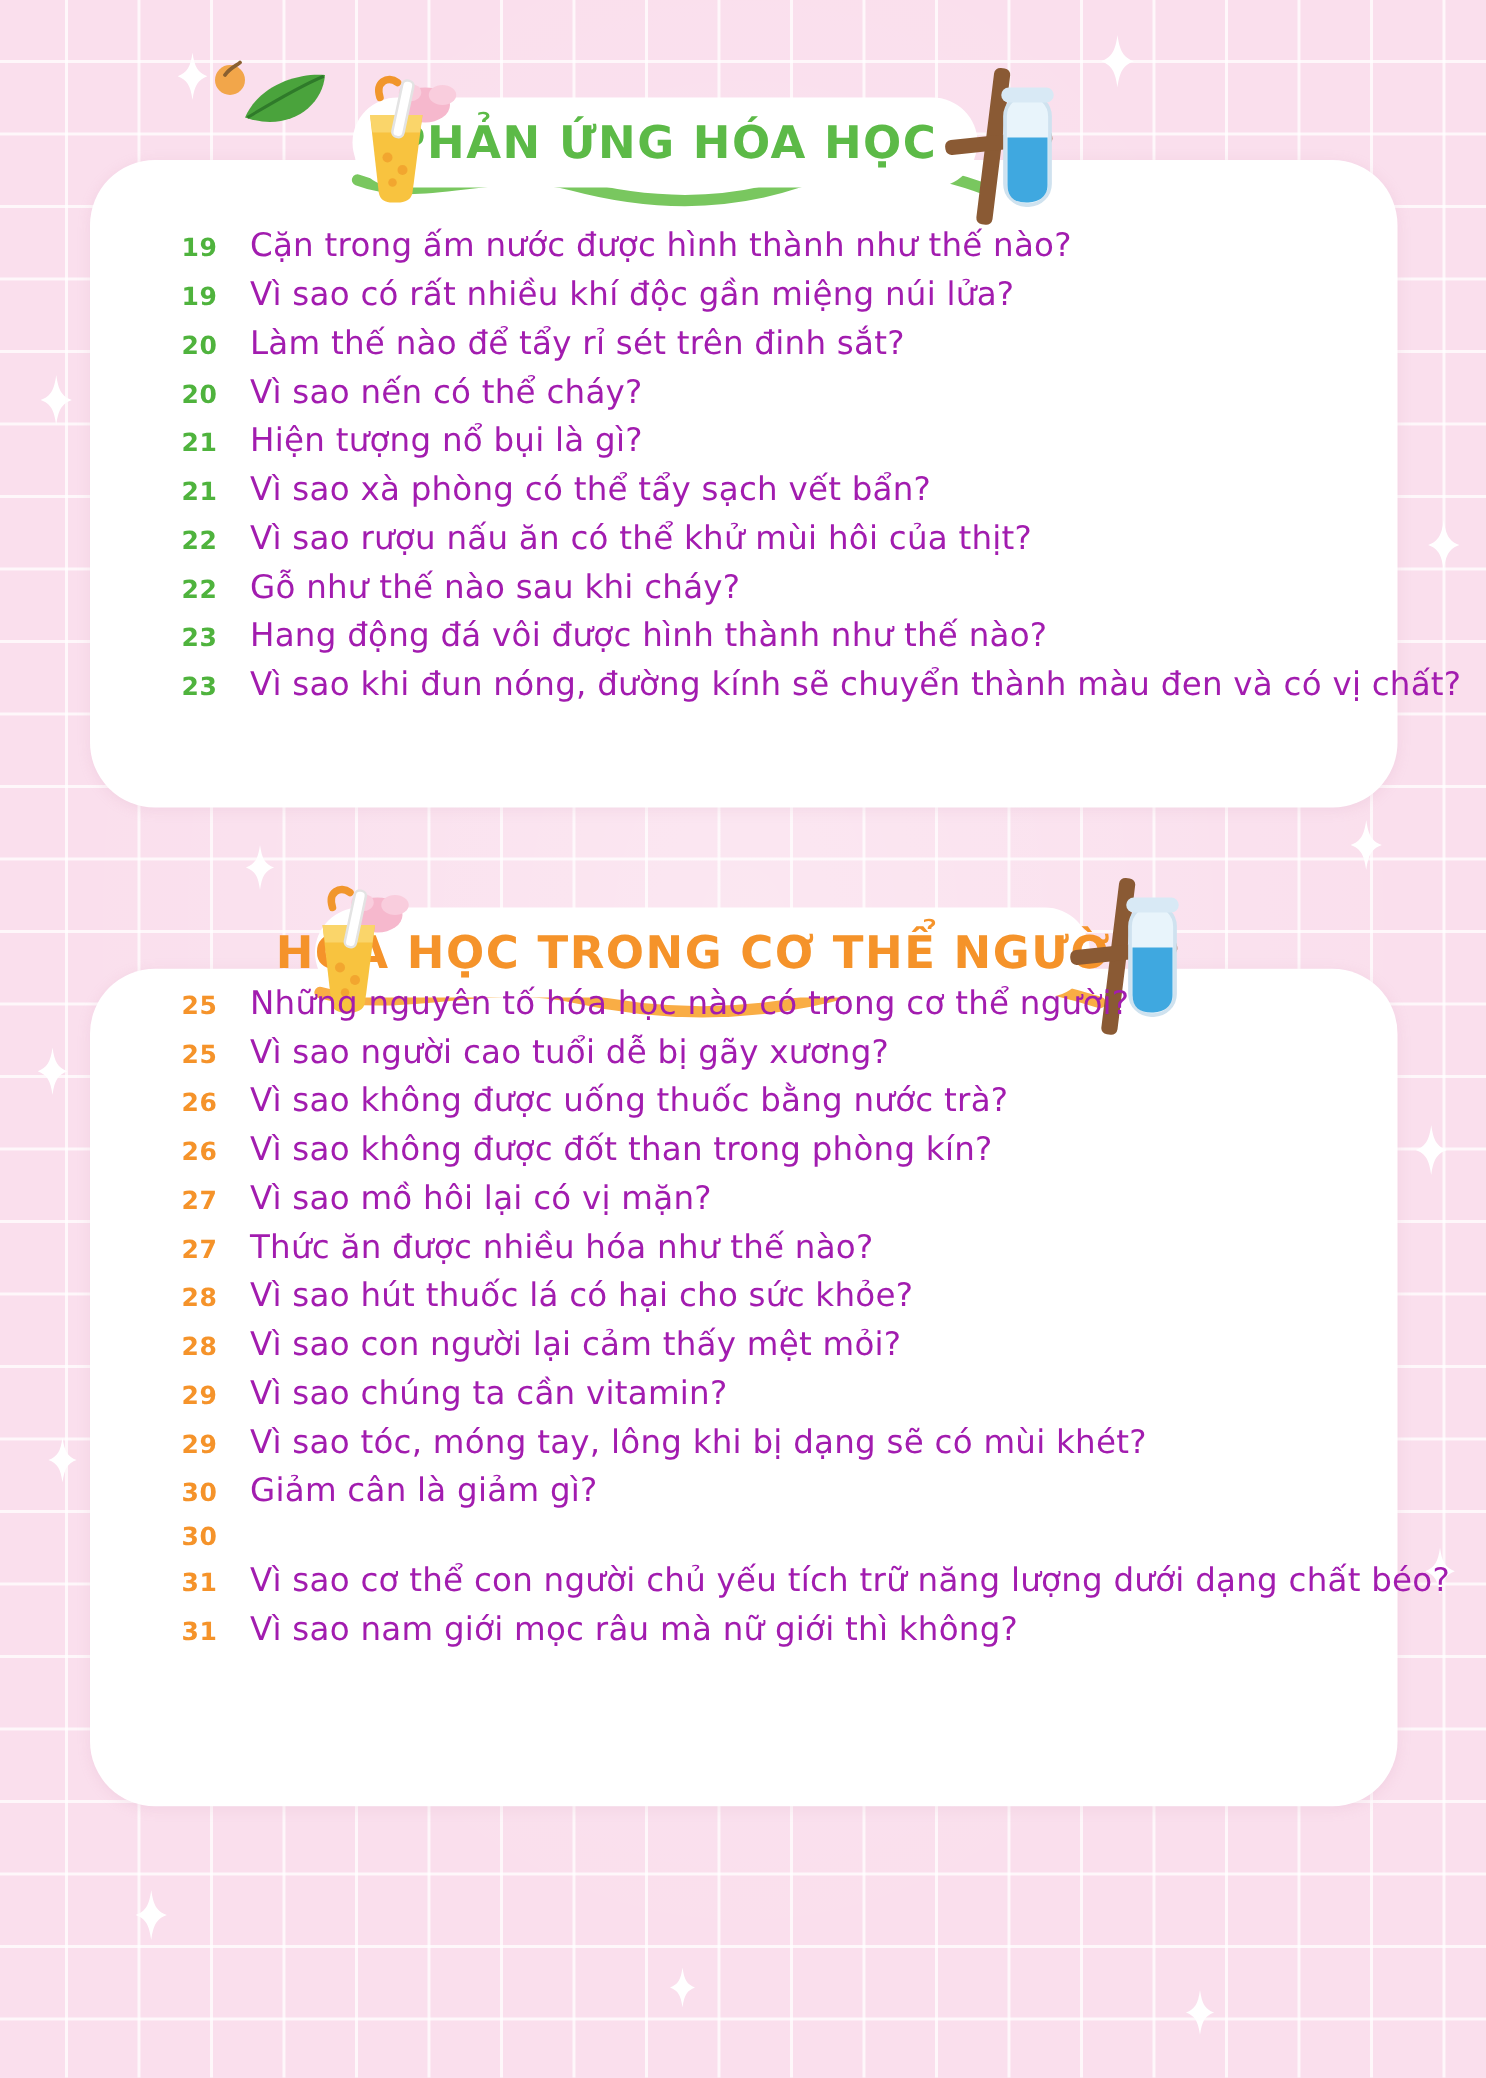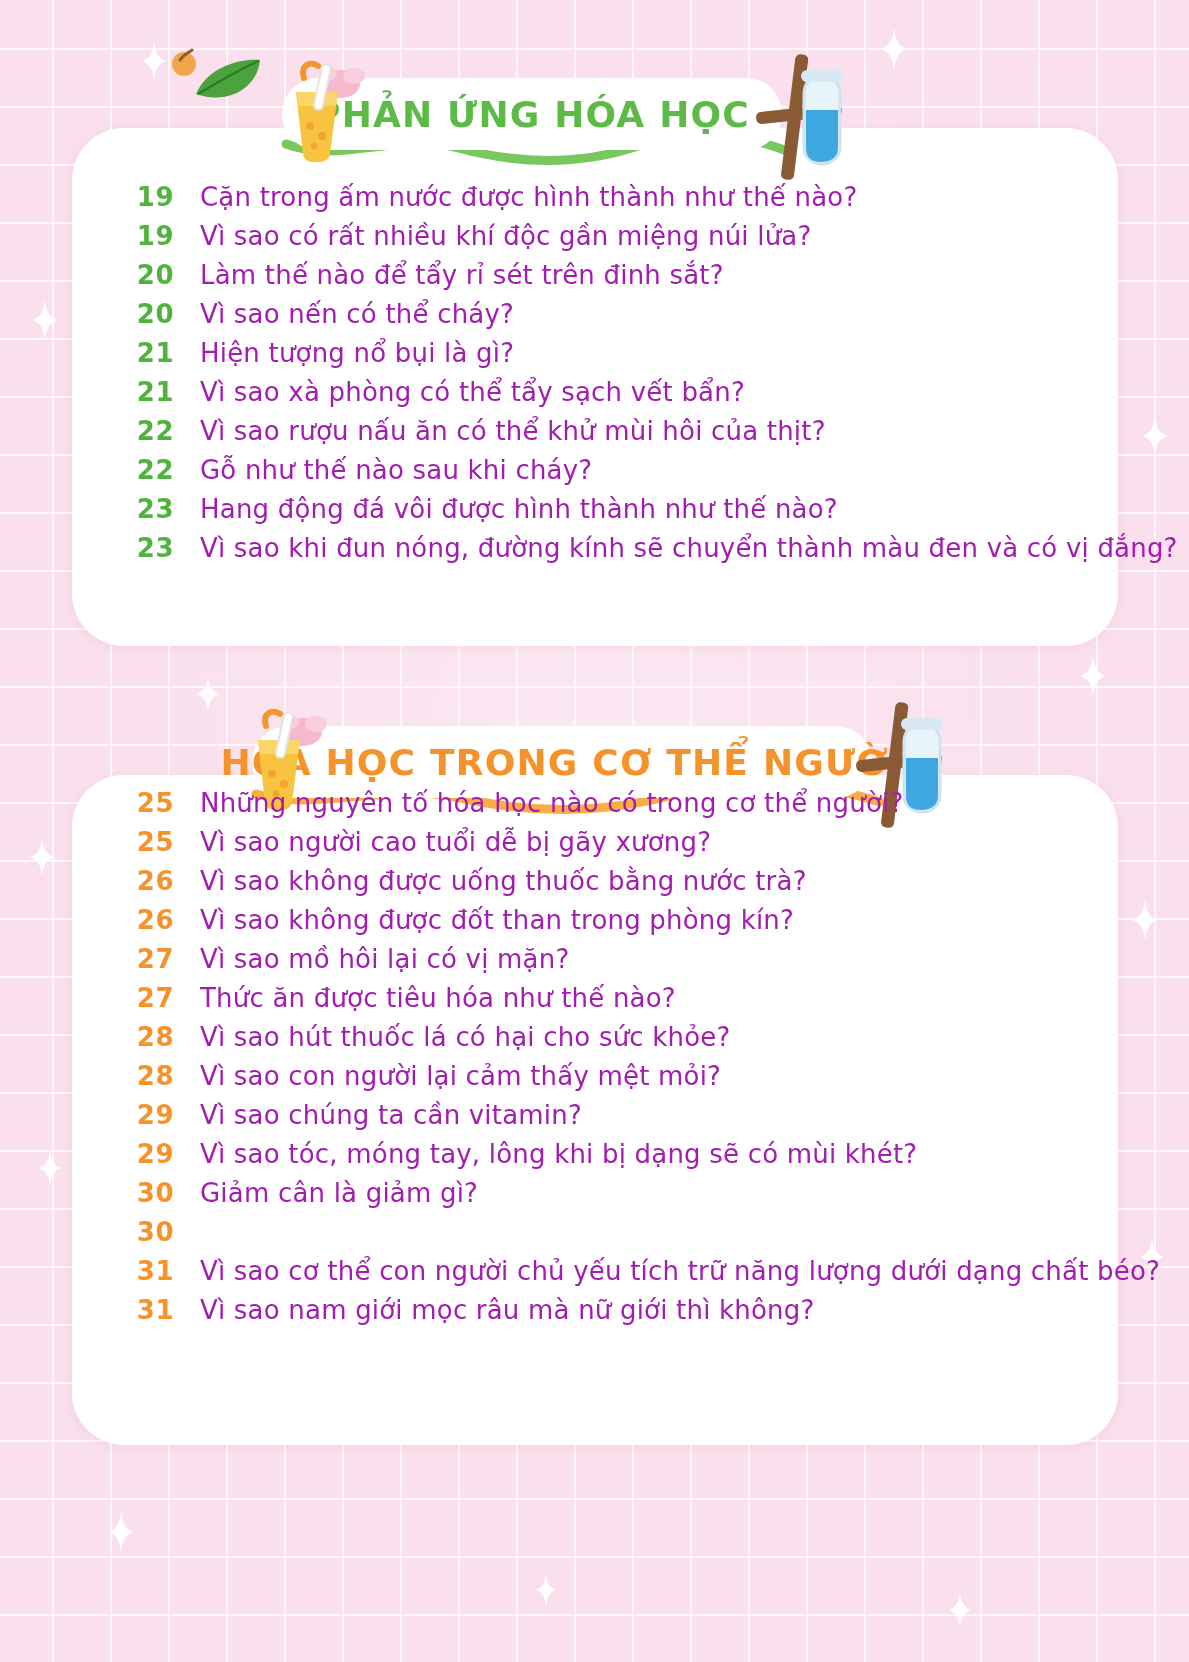--- a/index.html
+++ b/index.html
@@ -115,21 +115,21 @@
   .toc-row {
     display: flex;
     align-items: baseline;
     margin-bottom: 9px;
   }
   .toc-page {
     width: 62px;
     text-align: right;
     flex: 0 0 auto;
     font-weight: bold;
-    font-size: 26px;
+    font-size: 20px;
     letter-spacing: 0.5px;
   }
   .toc-text {
     margin-left: 26px;
     font-size: 26px;
     color: #a21caf;
     letter-spacing: 0.2px;
     white-space: nowrap;
   }
   #list-reaction { left: 112px; top: 182px; }
@@ -256,21 +256,21 @@
   <div class="toc-row">
       <span class="toc-page">22</span>
       <span class="toc-text">Gỗ như thế nào sau khi cháy?</span>
     </div>
   <div class="toc-row">
       <span class="toc-page">23</span>
       <span class="toc-text">Hang động đá vôi được hình thành như thế nào?</span>
     </div>
   <div class="toc-row">
       <span class="toc-page">23</span>
-      <span class="toc-text">Vì sao khi đun nóng, đường kính sẽ chuyển thành màu đen và có vị đắng?</span>
+      <span class="toc-text">Vì sao khi đun nóng, đường kính sẽ chuyển thành màu đen và có vị chất?</span>
     </div>
 </div>
 
 <div class="card" id="card-body"></div>
 
 <svg class="banner-wave" style="left:248px; top:778px;" width="640" height="40" viewBox="0 0 640 40">
   <path d="M8 16 C 70 34, 140 4, 212 20 S 360 36, 436 14 S 580 8, 632 24" stroke="#f9ad45" stroke-width="9" fill="none" stroke-linecap="round"></path>
 </svg>
 
 <div class="banner" id="banner-body">
@@ -314,21 +314,21 @@
   <div class="toc-row">
       <span class="toc-page">26</span>
       <span class="toc-text">Vì sao không được đốt than trong phòng kín?</span>
     </div>
   <div class="toc-row">
       <span class="toc-page">27</span>
       <span class="toc-text">Vì sao mồ hôi lại có vị mặn?</span>
     </div>
   <div class="toc-row">
       <span class="toc-page">27</span>
-      <span class="toc-text">Thức ăn được tiêu hóa như thế nào?</span>
+      <span class="toc-text">Thức ăn được nhiều hóa như thế nào?</span>
     </div>
   <div class="toc-row">
       <span class="toc-page">28</span>
       <span class="toc-text">Vì sao hút thuốc lá có hại cho sức khỏe?</span>
     </div>
   <div class="toc-row">
       <span class="toc-page">28</span>
       <span class="toc-text">Vì sao con người lại cảm thấy mệt mỏi?</span>
     </div>
   <div class="toc-row">

